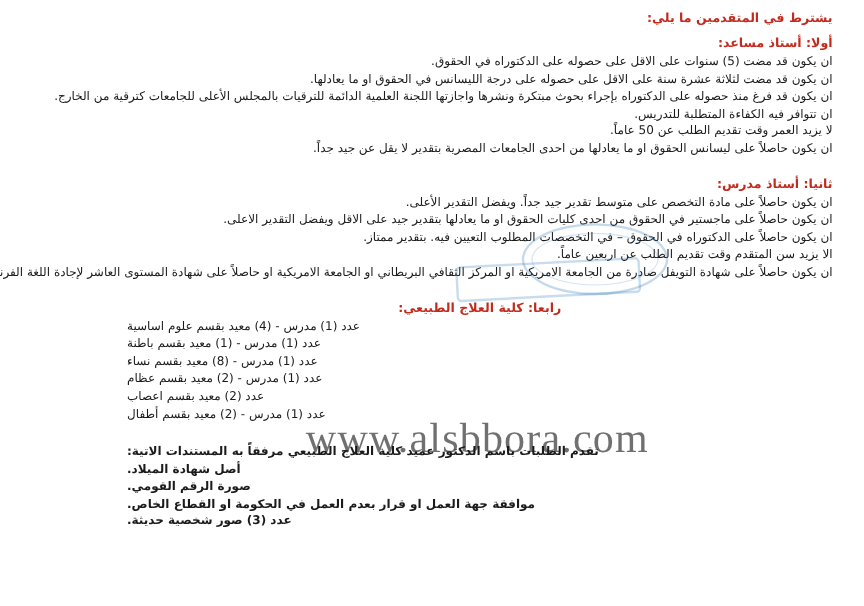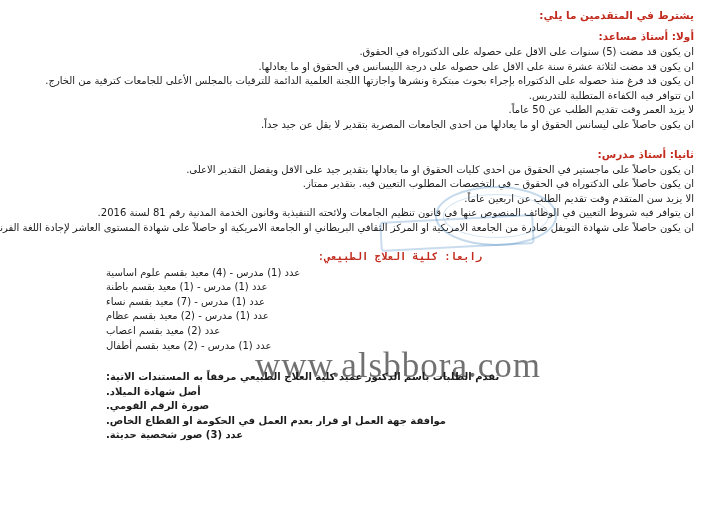--- a/index.html
+++ b/index.html
@@ -125,34 +125,34 @@
     <p class="line">ان يكون قد فرغ منذ حصوله على الدكتوراه بإجراء بحوث مبتكرة ونشرها واجازتها اللجنة العلمية الدائمة للترقيات بالمجلس الأعلى للجامعات كترقية من الخارج.</p>
     <p class="line">ان تتوافر فيه الكفاءة المتطلبة للتدريس.</p>
     <p class="line">لا يزيد العمر وقت تقديم الطلب عن 50 عاماً.</p>
     <p class="line">ان يكون حاصلاً على ليسانس الحقوق او ما يعادلها من احدى الجامعات المصرية بتقدير لا يقل عن جيد جداً.</p>
   </div>
 
   <div class="spacer-md"></div>
 
   <div class="section">
     <p class="heading">ثانيا: أستاذ مدرس:</p>
+    <p class="line">ان يكون حاصلاً على مادة التخصص على متوسط تقدير جيد جداً. ويفضل التقدير الأعلى.</p>
     <p class="line">ان يكون حاصلاً على ماجستير في الحقوق من احدى كليات الحقوق او ما يعادلها بتقدير جيد على الاقل ويفضل التقدير الاعلى.</p>
     <p class="line">ان يكون حاصلاً على الدكتوراه في الحقوق – في التخصصات المطلوب التعيين فيه. بتقدير ممتاز.</p>
     <p class="line">الا يزيد سن المتقدم وقت تقديم الطلب عن اربعين عاماً.</p>
-    <p class="line">ان يتوافر فيه شروط التعيين في الوظائف المنصوص عنها في قانون تنظيم الجامعات ولائحته التنفيذية وقانون الخدمة المدنية رقم 81 لسنة 2016.</p>
     <p class="line">ان يكون حاصلاً على شهادة التويفل صادرة من الجامعة الامريكية او المركز الثقافي البريطاني او الجامعة الامريكية او حاصلاً على شهادة المستوى العاشر لإجادة اللغة الفرنسية من المركز الثقافي الفرنسي التابع للسفارة الفرنسية.</p>
   </div>
 
   <div class="spacer-md"></div>
 
   <div class="section center-block">
-    <p class="heading" style="text-align:center;font-family:Liberation Mono, monospace;">رابعا: كلية العلاج الطبيعي:</p>
+    <p class="heading" style="text-align:center;">رابعا: كلية العلاج الطبيعي:</p>
     <p class="line">عدد (1) مدرس - (4) معيد بقسم علوم اساسية</p>
     <p class="line">عدد (1) مدرس - (1) معيد بقسم باطنة</p>
-    <p class="line">عدد (1) مدرس - (7) معيد بقسم نساء</p>
+    <p class="line">عدد (1) مدرس - (8) معيد بقسم نساء</p>
     <p class="line">عدد (1) مدرس - (2) معيد بقسم عظام</p>
     <p class="line">عدد (2) معيد بقسم اعصاب</p>
     <p class="line">عدد (1) مدرس - (2) معيد بقسم أطفال</p>
   </div>
 
   <div class="spacer-lg"></div>
 
   <div class="section docs-block">
     <p class="line">تقدم الطلبات باسم الدكتور عميد كلية العلاج الطبيعي مرفقاً به المستندات الاتية:</p>
     <p class="line">أصل شهادة الميلاد.</p>

